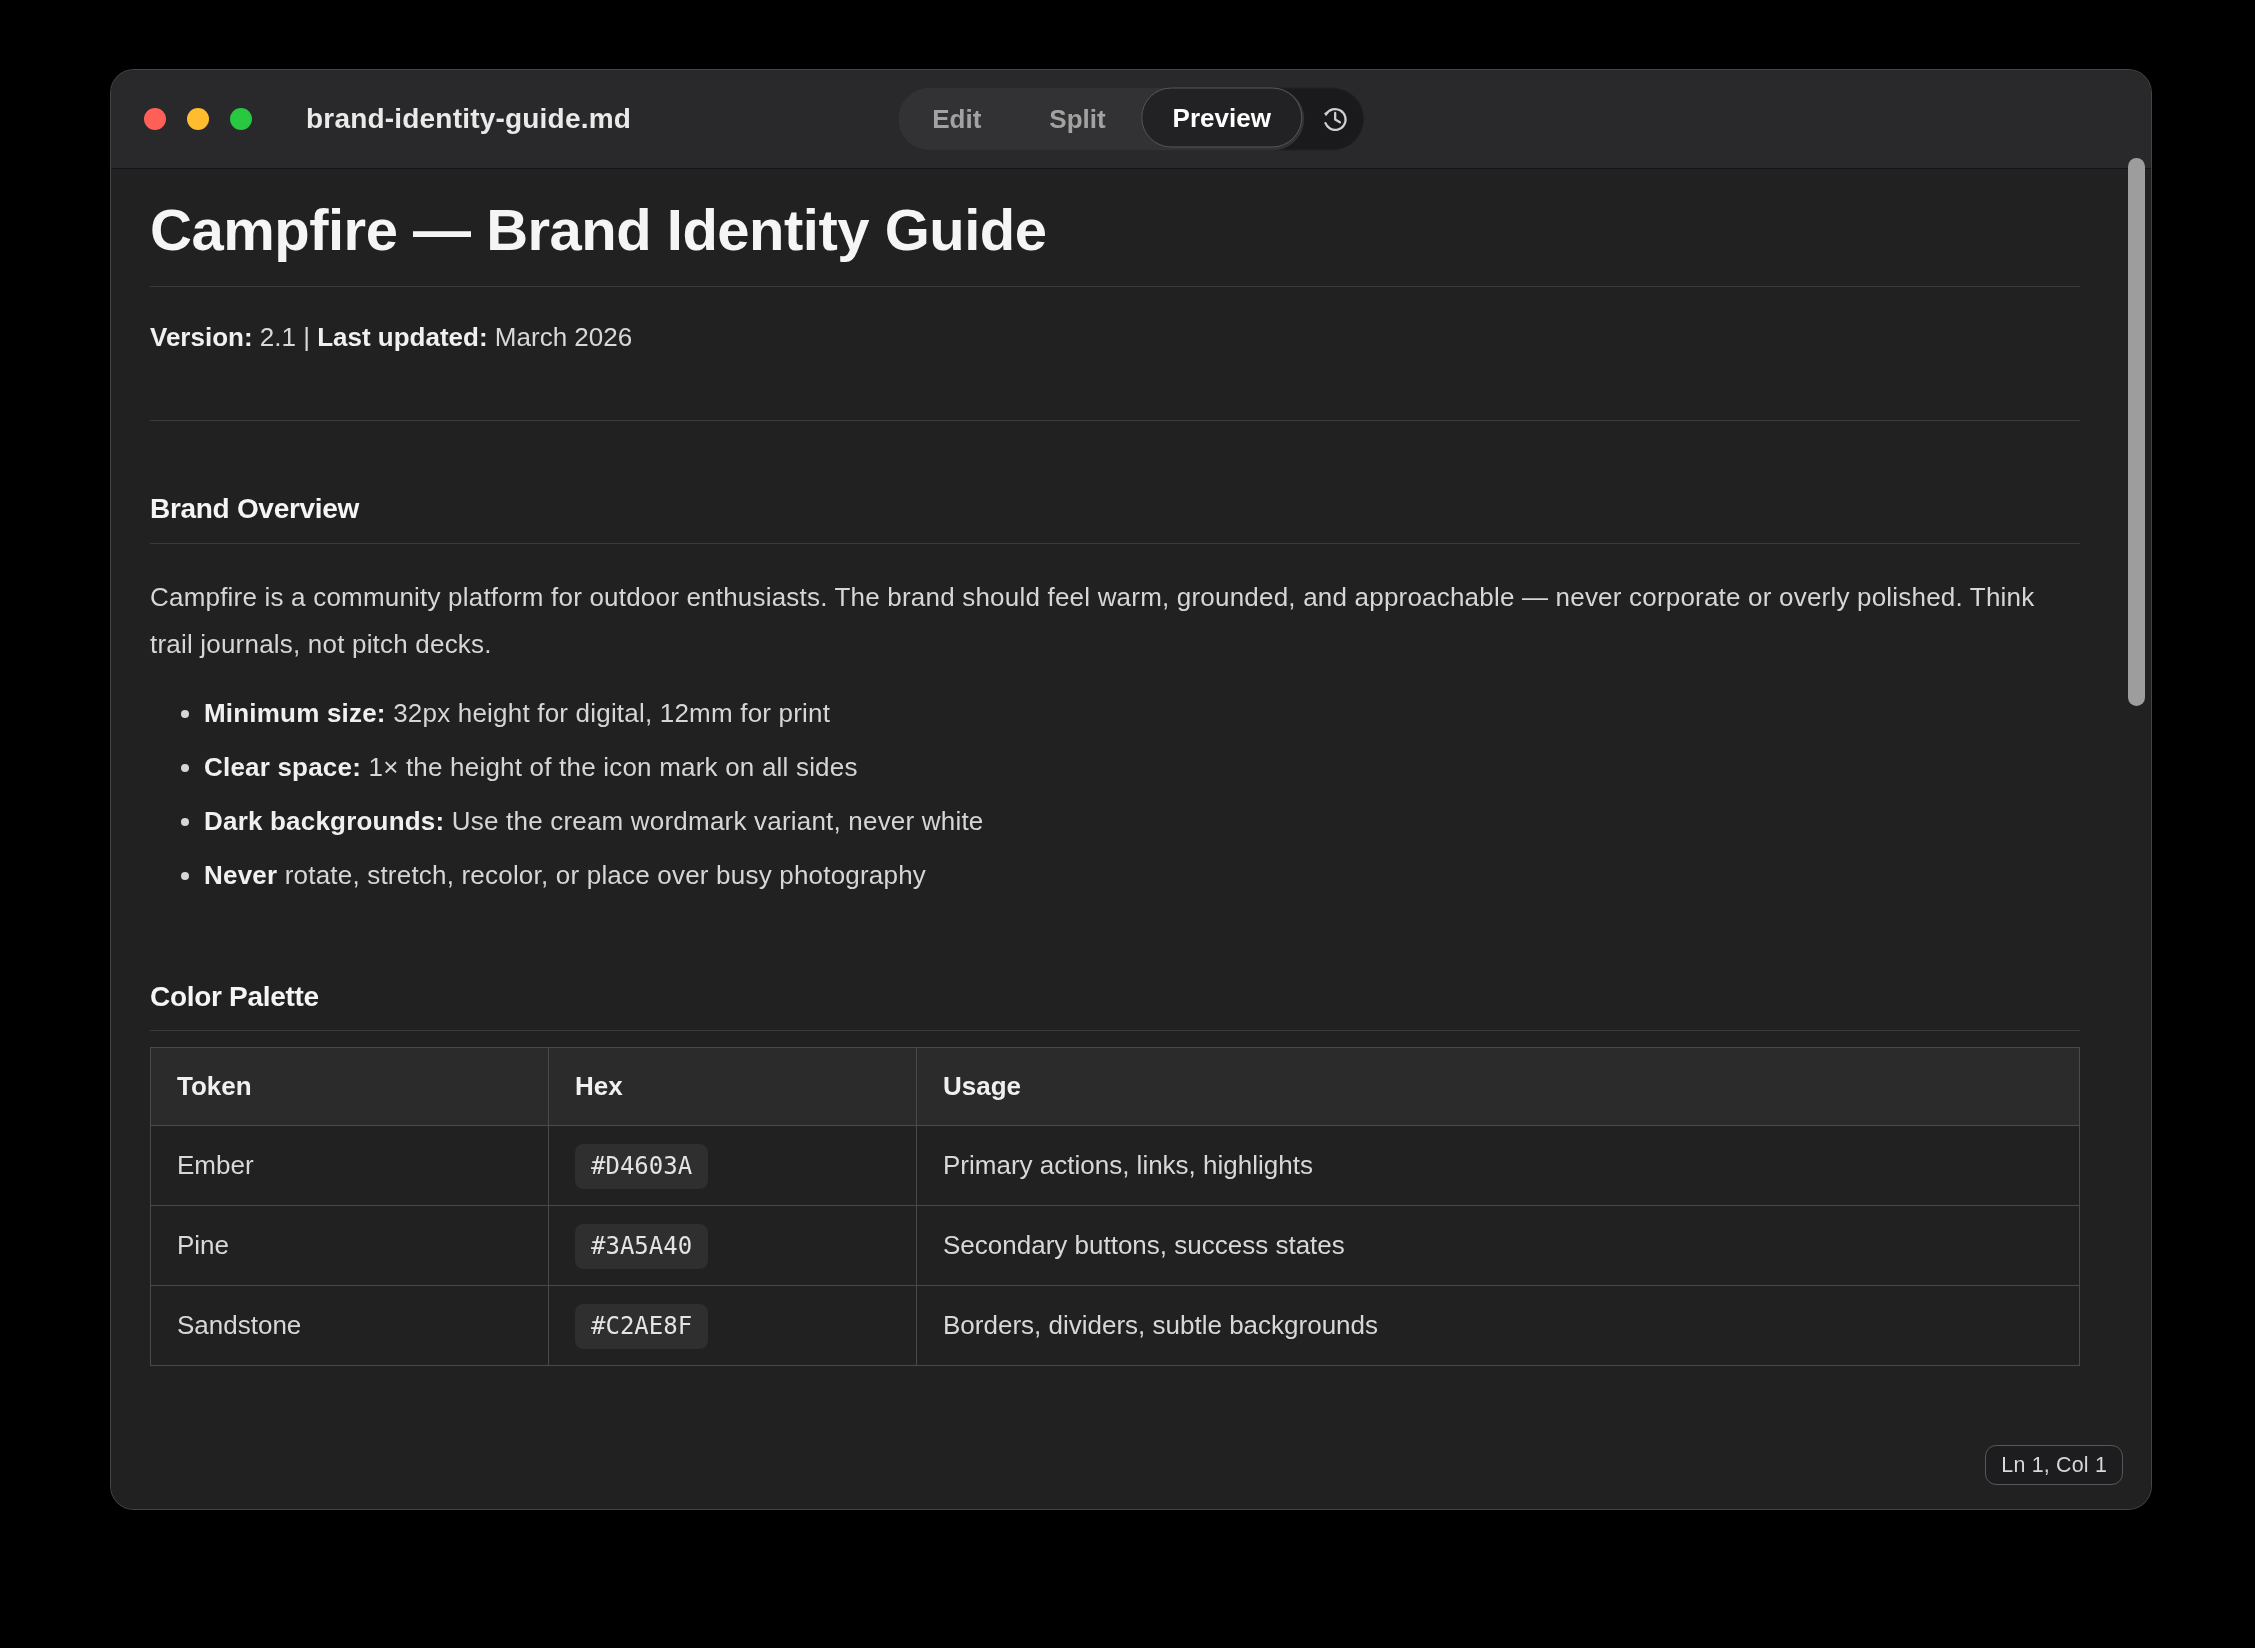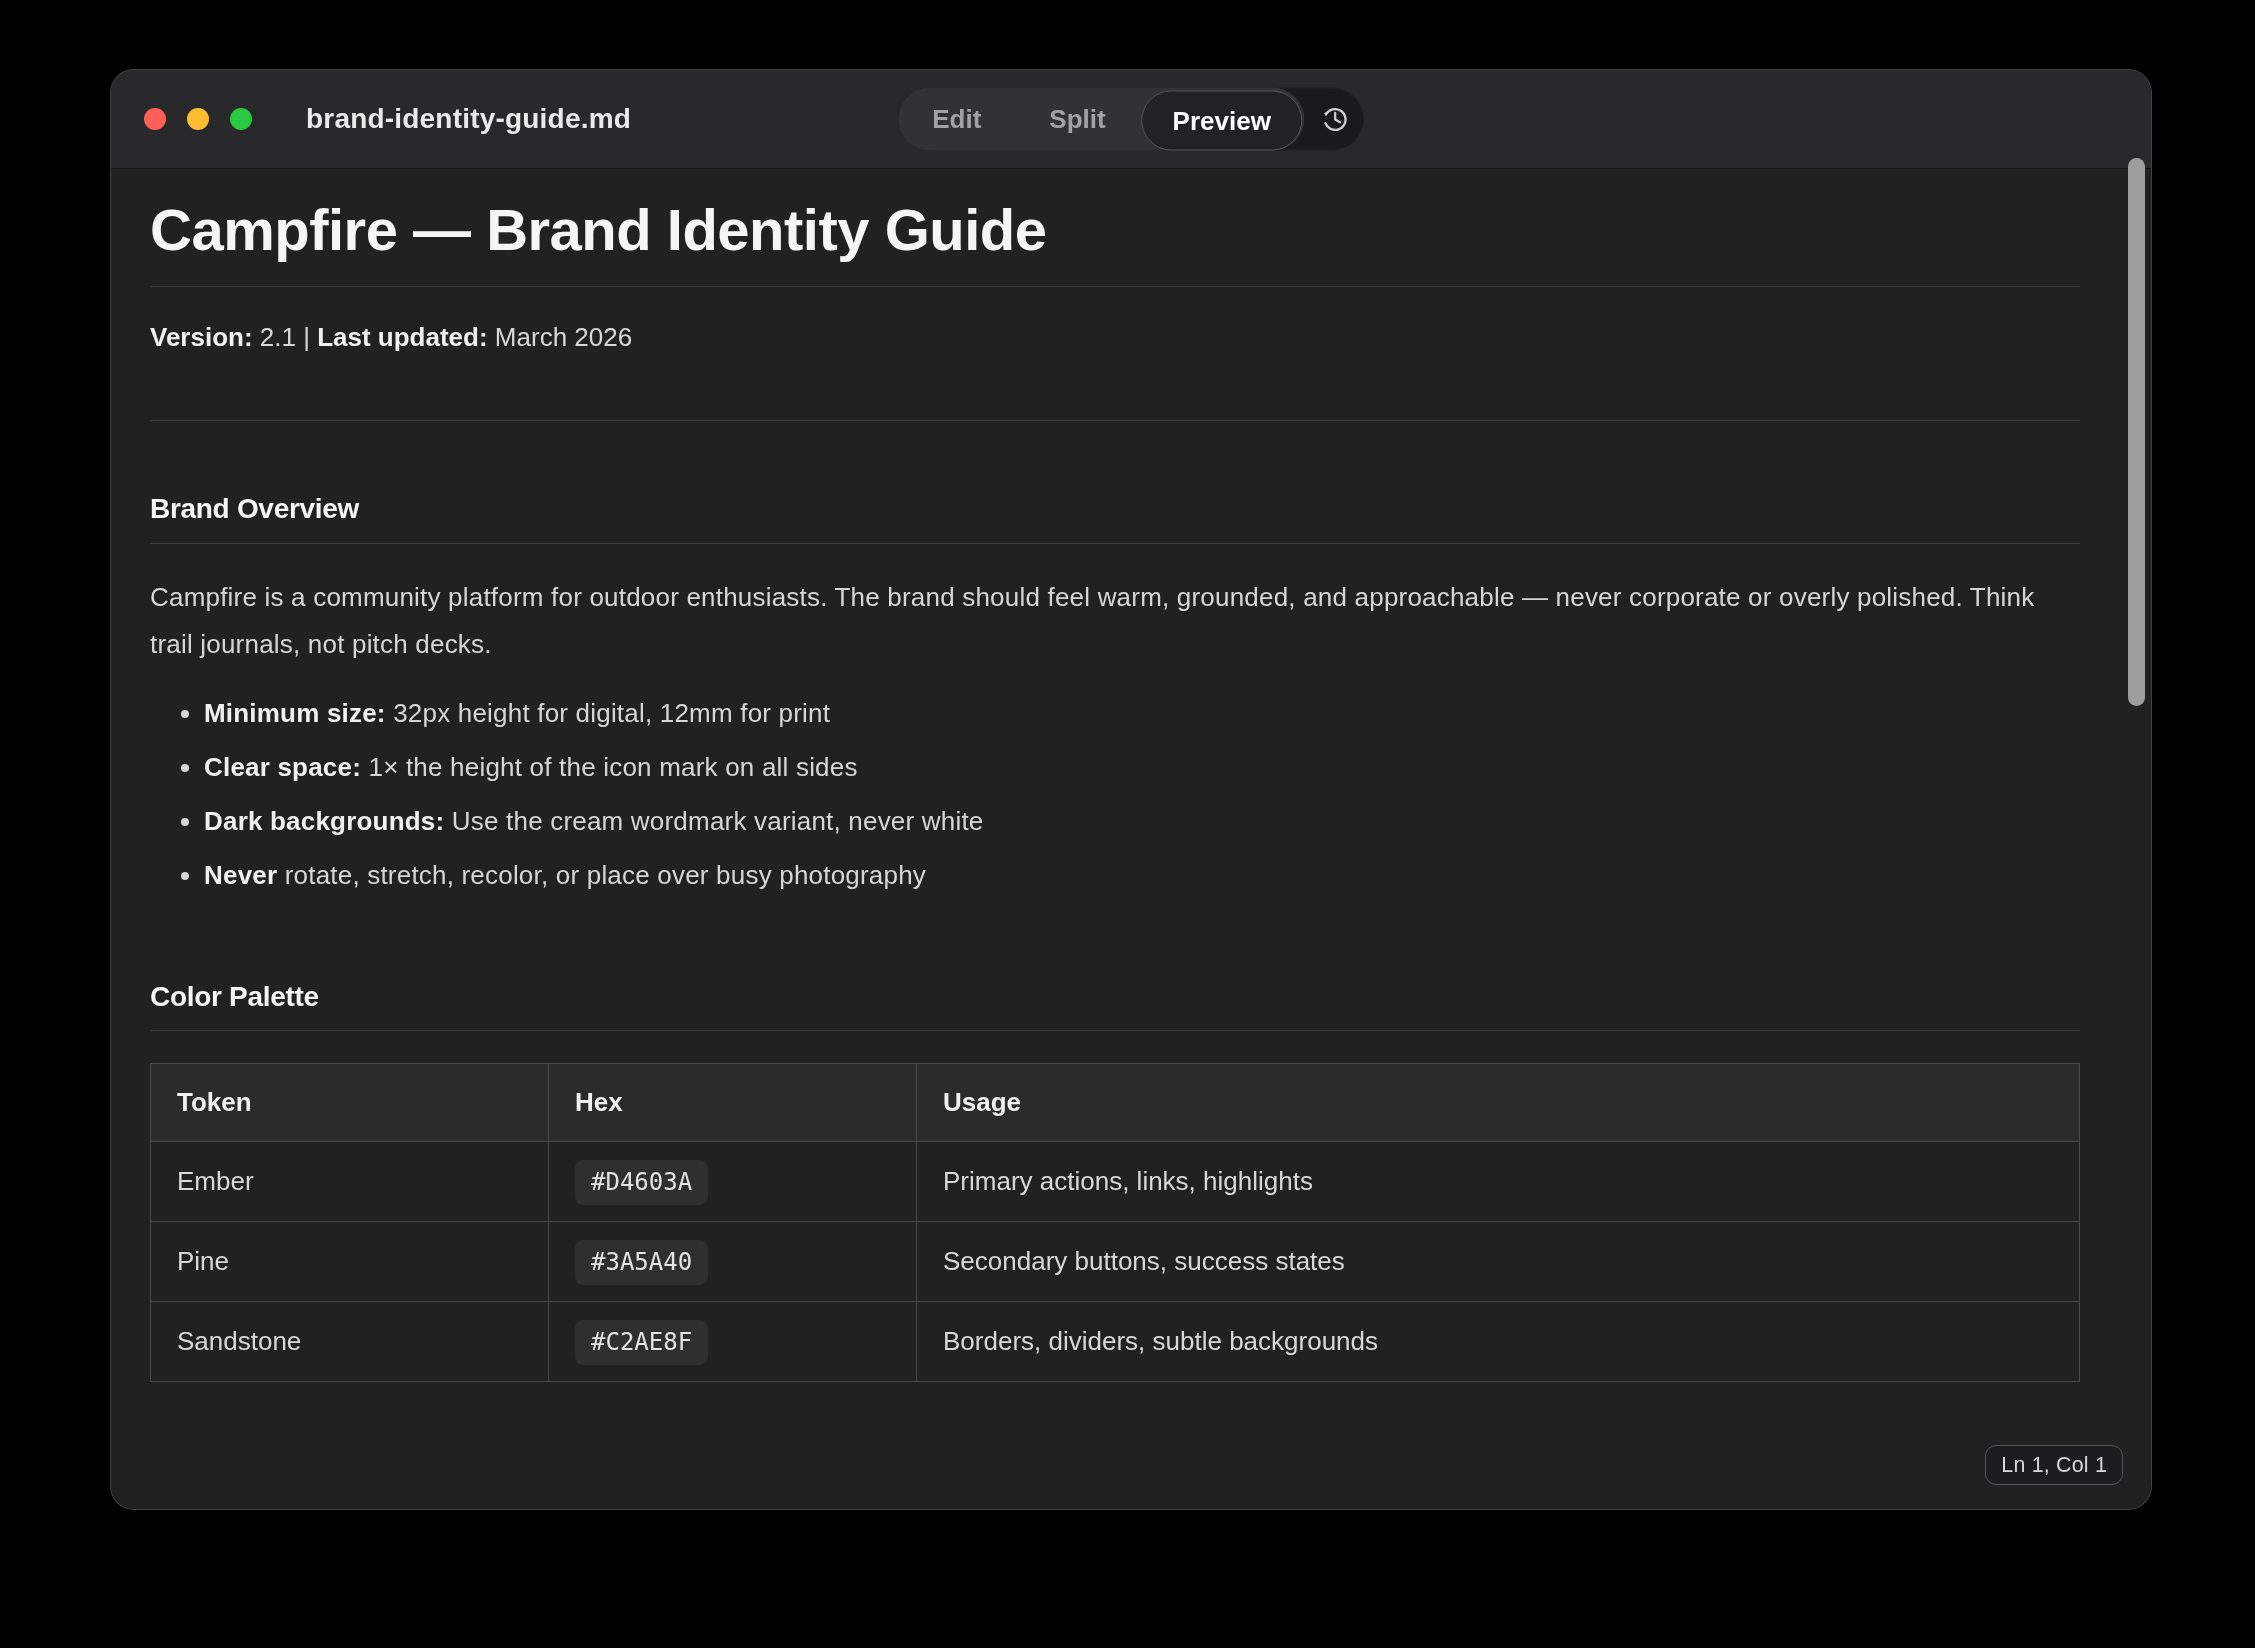--- a/index.html
+++ b/index.html
@@ -26,21 +26,21 @@
     font-size: 28px; font-weight: 700; color: #eaeaea; letter-spacing: 0.2px;
   }
   .seg-wrap {
     position: absolute; left: 50%; top: 50%; transform: translate(-50%,-50%);
     height: 63px; border-radius: 32px; background: #1a1a1c;
     display: flex; align-items: center;
     box-shadow: inset 0 0 0 0.9px rgba(255,255,255,0.05);
   }
   .seg {
     height: 63px; border-radius: 32px; background: #323234;
-    display: flex; align-items: flex-end;
+    display: flex; align-items: flex-start;
   }
   .seg-btn {
     border: none; background: transparent; cursor: pointer;
     font-family: inherit; font-size: 26px; font-weight: 600; color: #a2a2a2;
     padding: 0 34px; height: 63px; border-radius: 32px;
   }
   .seg-btn.active {
     background: #222224; border: 1.9px solid #565658; color: #ffffff;
     font-weight: 700; height: 60px; padding: 0 30px; margin: 0 1.9px;
   }
@@ -74,21 +74,21 @@
   ul.doc-list { margin-top: 28px; padding-left: 54px; }
   ul.doc-list li {
     font-size: 26px; line-height: 1.36; color: #d6d6d6; margin-bottom: 18.6px;
     letter-spacing: 0.2px;
   }
   ul.doc-list li::marker { color: #d6d6d6; }
   ul.doc-list .lead { font-weight: 700; color: #f0f0f0; }
   ul.doc-list .rest { white-space: pre-wrap; }
 
   table.palette {
-    margin-top: 32px; width: 100%; border-collapse: collapse; font-size: 26px;
+    margin-top: 16px; width: 100%; border-collapse: collapse; font-size: 26px;
     table-layout: fixed;
   }
   table.palette col.c-token { width: 398px; }
   table.palette col.c-hex   { width: 368px; }
   table.palette th, table.palette td {
     border: 0.9px solid #4a4a4a; text-align: left; padding-left: 26px;
   }
   table.palette th {
     background: #2b2b2b; font-weight: 700; color: #f0f0f0; height: 78px;
   }

